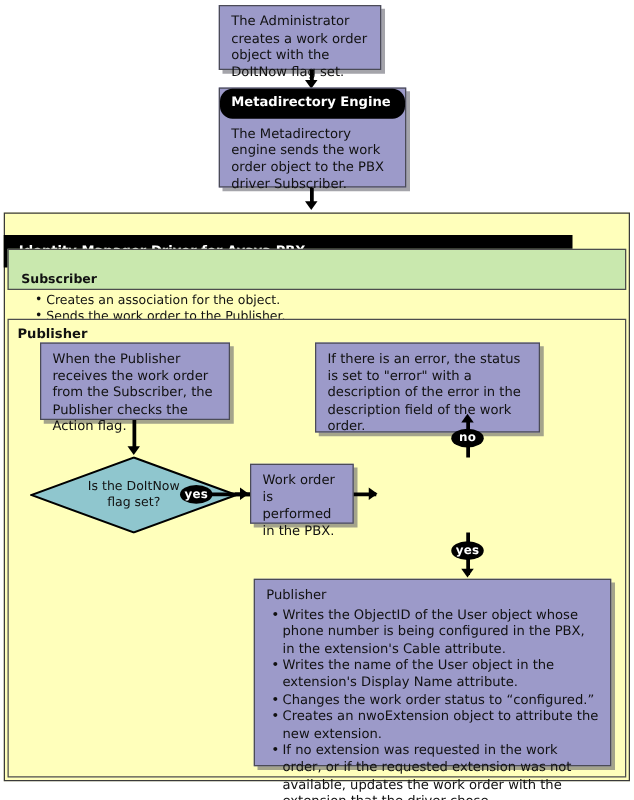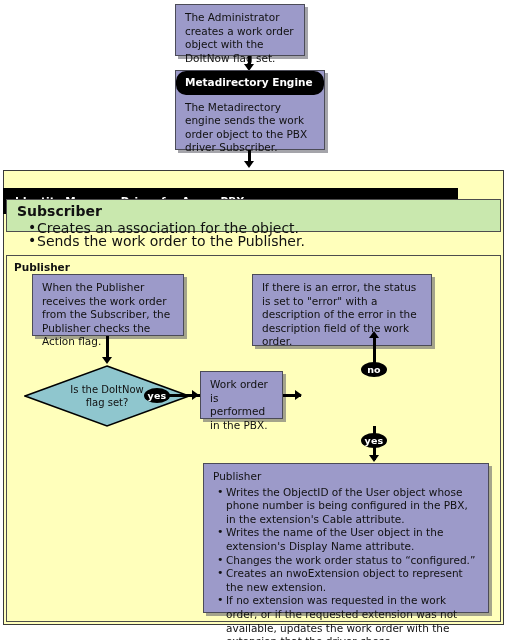--- a/index.html
+++ b/index.html
@@ -91,22 +91,22 @@
   }
   .sub-panel {
     position: absolute;
     left: 6px;
     top: 199px;
     width: 495px;
     height: 33px;
     background: #c9e8ae;
     border: 1px solid #4d4d4d;
     box-sizing: border-box;
-    padding: 5px 8px 4px 10px;
-    font-size: 14px;
+    padding: 17px 8px 4px 10px;
+    font-size: 10px;
     line-height: 13.5px;
     color: #111;
   }
   .sub-panel .t {
     font-weight: bold;
     margin-bottom: 3px;
   }
   .sub-panel ul {
     margin: 0;
     padding-left: 20px;
@@ -273,30 +273,30 @@
   <div class="pbox shadowed" style="left:200px; top:371px; width:83px; height:48px;">
     <div>Work order is performed in the PBX.</div>
   </div>
 
   <div class="hline" style="left:283px; top:394px; width:18px;"></div>
   <div class="arrowright" style="left:295px; top:390px;"></div>
 
 
   <div class="vline" style="left:373px; top:336px; height:30px;"></div>
   <div class="arrowup" style="left:369px; top:331px;"></div>
-  <div class="pill" style="left:361px; top:362px;">no</div>
+  <div class="pill" style="left:361px; top:343px;">no</div>
 
   <div class="vline" style="left:373px; top:426px; height:34px;"></div>
   <div class="pill" style="left:361px; top:433px;">yes</div>
   <div class="arrowdown" style="left:369px; top:455px;"></div>
 
   <div class="pbox shadowed" style="left:203px; top:463px; width:286px; height:150px; line-height:13.6px;">
     <div class="sect-label">Publisher</div>
     <ul>
       <li>Writes the ObjectID of the User object whose phone number is being configured in the PBX, in the extension's Cable attribute.</li>
       <li>Writes the name of the User object in the extension's Display Name attribute.</li>
       <li>Changes the work order status to “configured.”</li>
-      <li>Creates an nwoExtension object to represent the new extension.</li>
+      <li>Creates an nwoExtension object to attribute the new extension.</li>
       <li>If no extension was requested in the work order, or if the requested extension was not available, updates the work order with the extension that the driver chose.</li>
     </ul>
   </div>
 
 </div>
 
 </body></html>

